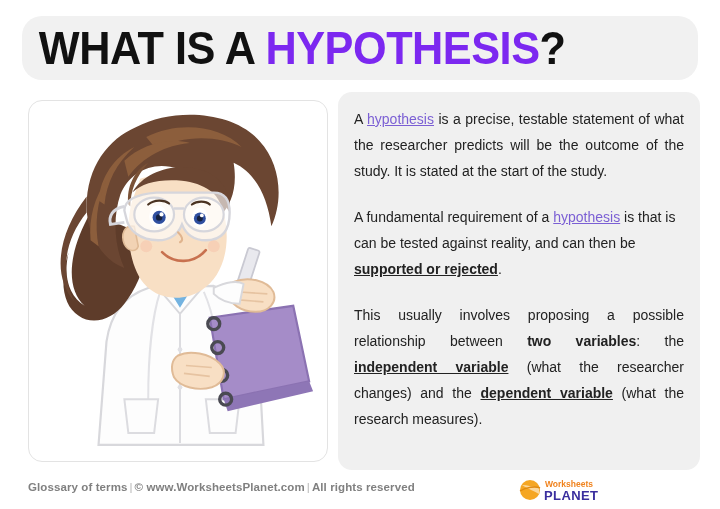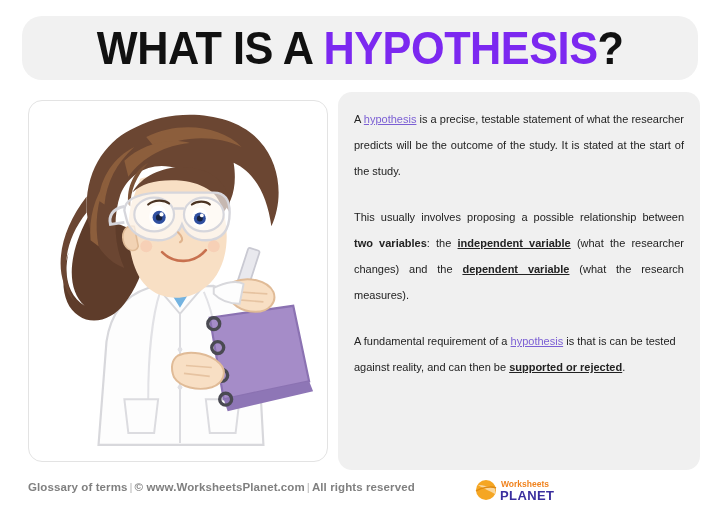--- a/index.html
+++ b/index.html
@@ -20,21 +20,20 @@
   .title-card {
     position: absolute;
     left: 22px;
     top: 16px;
     width: 676px;
     height: 64px;
     background: #f1f1f1;
     border-radius: 20px;
     display: flex;
     align-items: center;
-    justify-content: center;
     box-sizing: border-box;
   }
   .title-text {
     font-family: "Liberation Sans", sans-serif;
     font-weight: 700;
     font-size: 46px;
     line-height: 1;
     letter-spacing: -0.5px;
     white-space: nowrap;
     transform: scaleX(0.94);
@@ -65,21 +64,21 @@
     top: 92px;
     width: 362px;
     height: 378px;
     background: #f0f0f0;
     border-radius: 14px;
     box-sizing: border-box;
     padding: 14px 16px 10px 16px;
   }
   .para {
     font-family: "Liberation Sans", sans-serif;
-    font-size: 11px;
+    font-size: 14px;
     line-height: 26px;
     color: #222222;
     text-align: justify;
     margin: 0 0 20px 0;
   }
   .para:last-child { margin-bottom: 0; }
   .para.last { text-align: left; }
   .lnk {
     color: #7B5FD4;
     text-decoration: underline;
@@ -92,20 +91,21 @@
     font-weight: 700;
   }
 
   
   .footer {
     position: absolute;
     left: 0;
     top: 470px;
     width: 588px;
     height: 39px;
+    padding-left: 44px;
   }
   .footer-text {
     position: absolute;
     left: 28px;
     top: 11px;
     font-family: "Liberation Sans", sans-serif;
     font-size: 11.5px;
     font-weight: 700;
     color: #808080;
     letter-spacing: 0.1px;
@@ -245,26 +245,26 @@
     <path d="M186 188 C198 182 210 180 216 184 L212 204 C202 204 192 200 186 194 Z" fill="#FDFDFD" stroke="#D8D8DC" stroke-width="2"></path>
   </svg>
 </div>
 
 <div class="text-card">
 
   <p class="para">
     <span>A </span><a class="lnk" href="#">hypothesis</a><span> is a precise, testable statement of what the researcher predicts will be the outcome of the study. It is stated at the start of the study.</span>
   </p>
 
+  <p class="para last">
+    <span>A fundamental requirement of a </span><a class="lnk" href="#">hypothesis</a><span> is that is can be tested against reality, and can then be </span><span class="bold-u">supported or rejected</span><span>.</span>
+  </p>
+
   <p class="para">
     <span>This usually involves proposing a possible relationship between </span><span class="bold">two variables</span><span>: the </span><span class="bold-u">independent variable</span><span> (what the researcher changes) and the </span><span class="bold-u">dependent variable</span><span> (what the research measures).</span>
-  </p>
-
-  <p class="para last">
-    <span>A fundamental requirement of a </span><a class="lnk" href="#">hypothesis</a><span> is that is can be tested against reality, and can then be </span><span class="bold-u">supported or rejected</span><span>.</span>
   </p>
 
 </div>
 
 <div class="footer">
   <div class="footer-text">
     <span>Glossary of terms</span><span class="sep">|</span><span>©</span>
     <span>www.WorksheetsPlanet.com</span><span class="sep">|</span><span>All rights reserved</span>
   </div>
 

